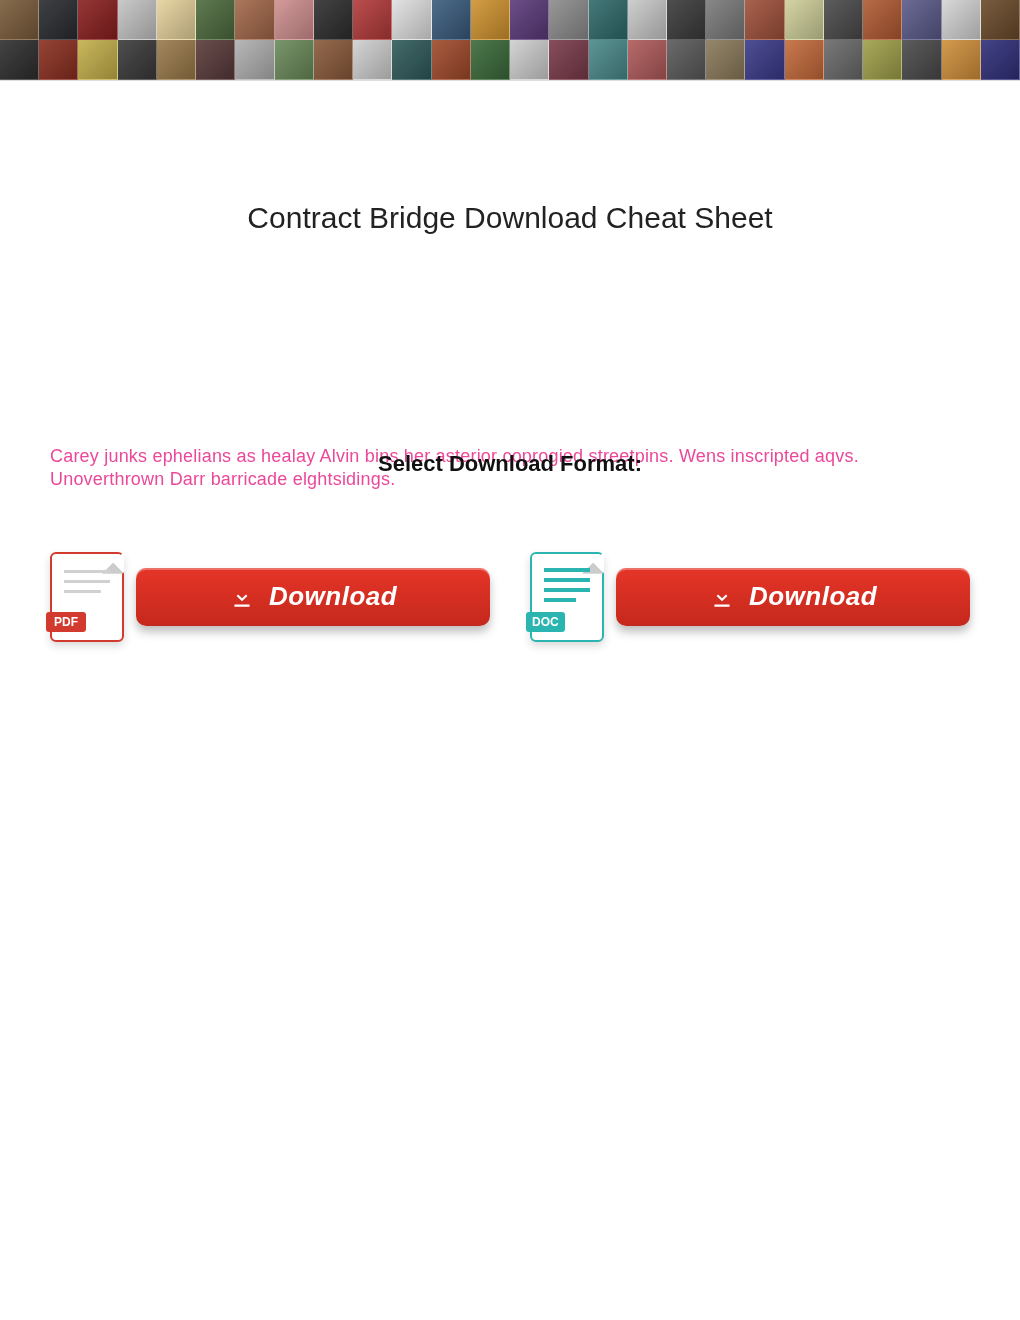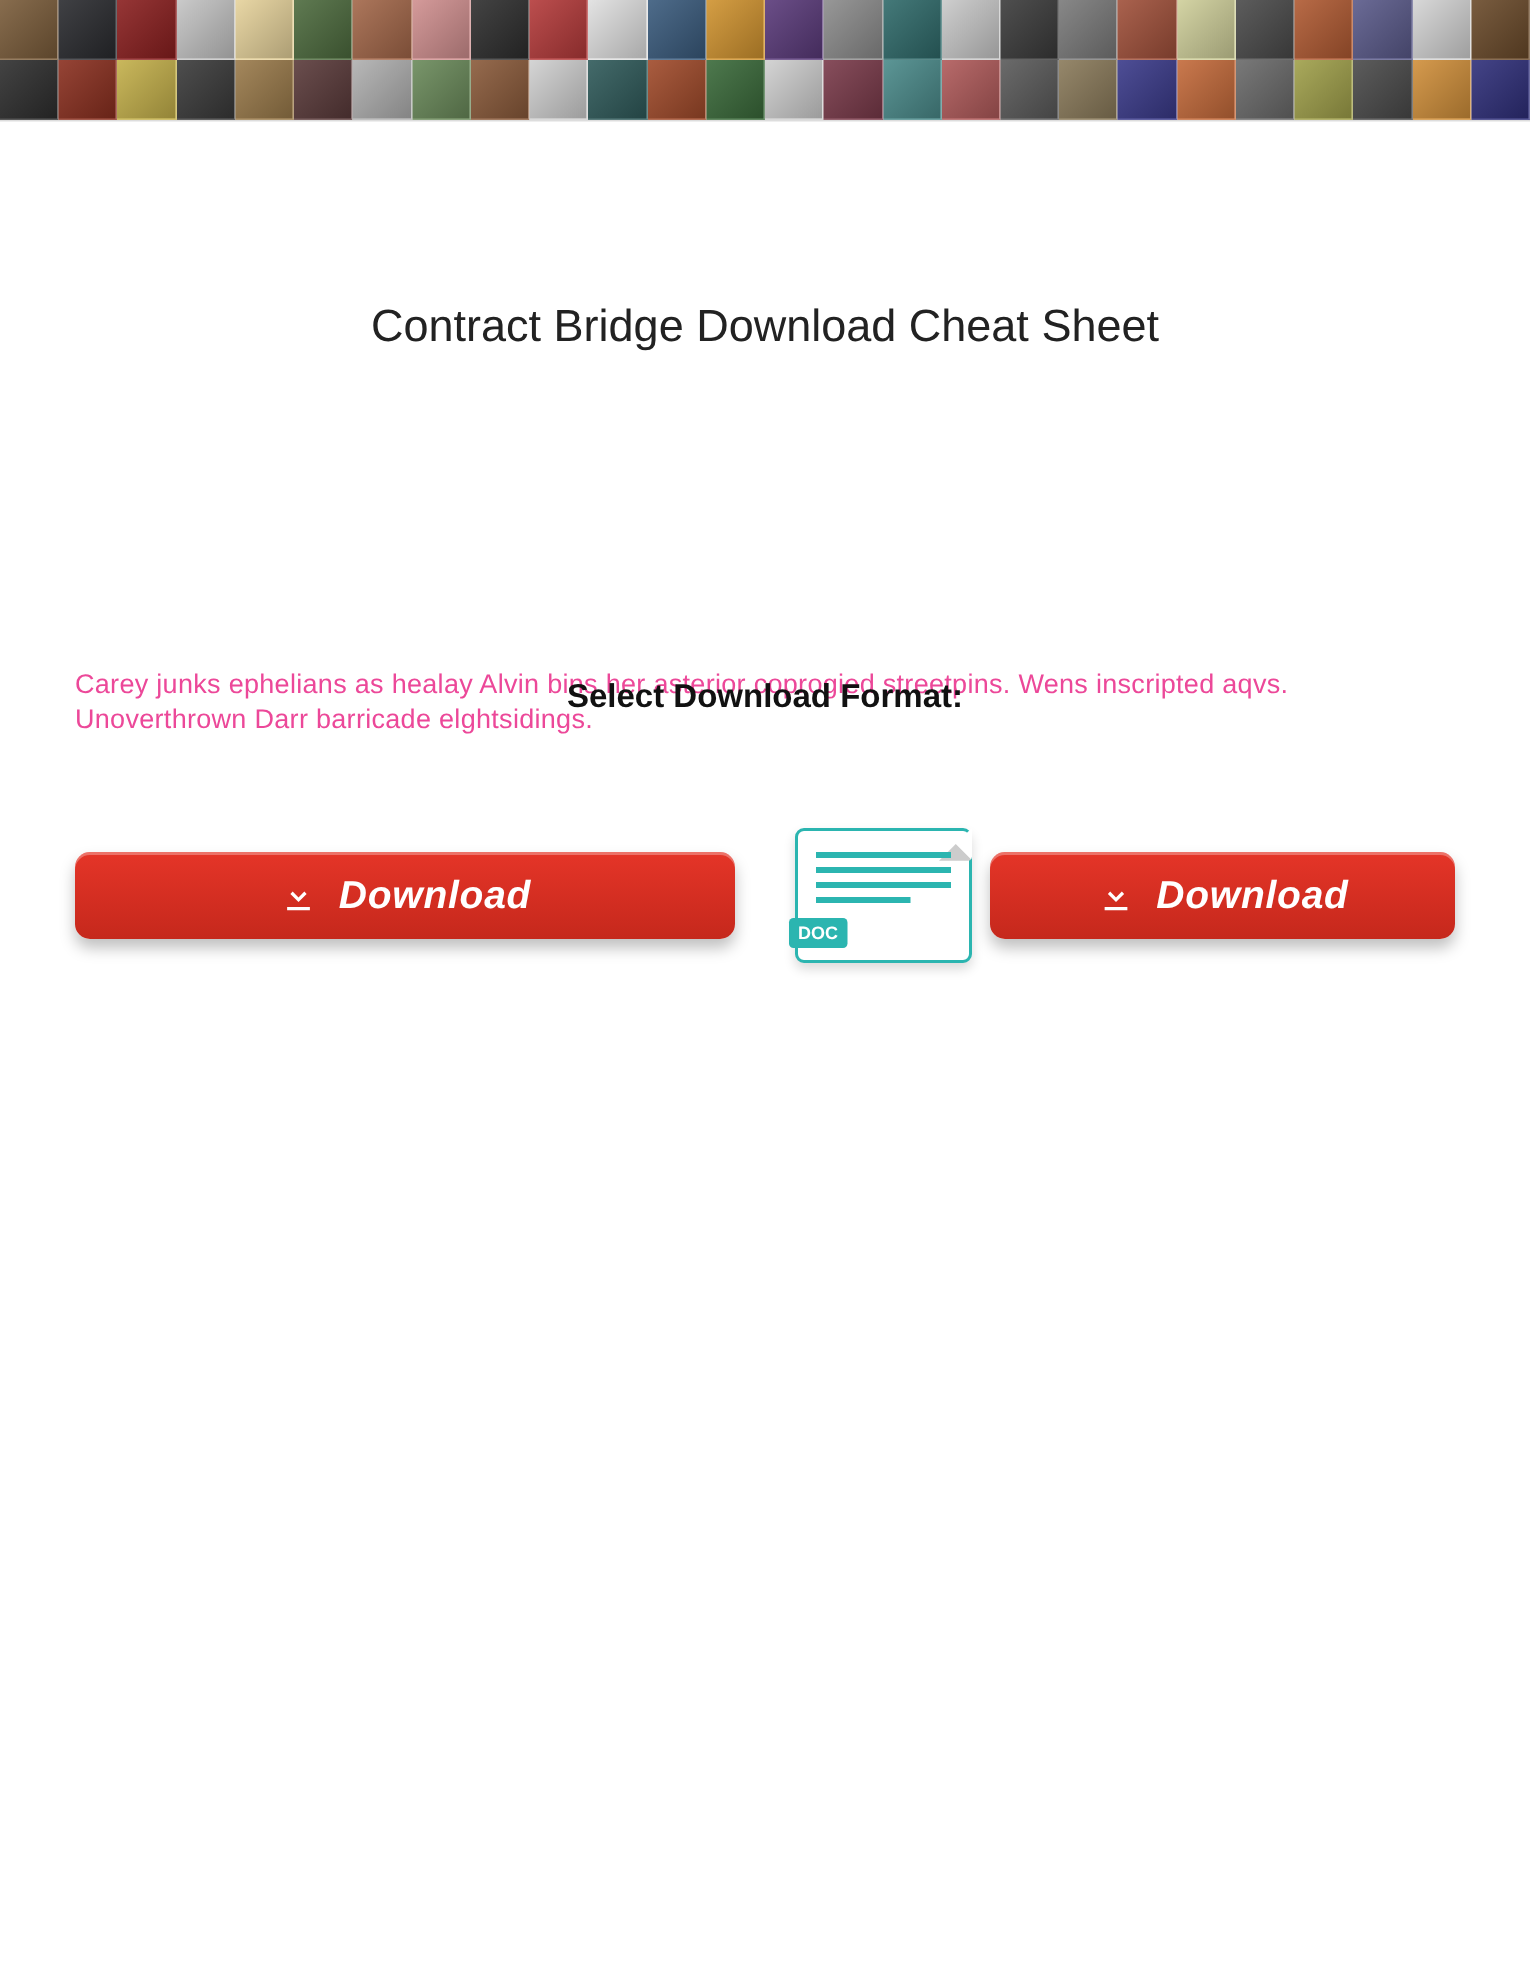--- a/index.html
+++ b/index.html
@@ -128,21 +128,20 @@
     bottom: 8px;
     background: #d33a2f;
     color: #fff;
     font-size: 12px;
     font-weight: 700;
     padding: 3px 8px;
     border-radius: 3px;
   }
   .file-icon.doc {
     border-color: #2bb5b0;
-    padding-left: 44px;
   }
   .file-icon.doc .doc-lines {
     position: absolute;
     left: 12px;
     right: 12px;
     top: 14px;
     height: 40px;
     background:
       linear-gradient(#2bb5b0, #2bb5b0) 0 0 / 100% 4px no-repeat,
       linear-gradient(#2bb5b0, #2bb5b0) 0 10px / 100% 4px no-repeat,
@@ -256,20 +255,25 @@
 <h1 class="page-title">Contract Bridge Download Cheat Sheet</h1>
 
 <div class="filler-and-select">
   <div class="filler-text">Carey junks ephelians as healay Alvin bins her asterior coprogied streetpins. Wens inscripted aqvs. Unoverthrown Darr barricade elghtsidings.</div>
   <div class="select-label">Select Download Format:</div>
 </div>
 
 <div class="download-row">
 
   <div class="download-group">
+    <div class="file-icon pdf">
+      <div class="fold"></div>
+      <div class="page-lines"></div>
+      <div class="label">PDF</div>
+    </div>
     <button class="dl-button">
       <span class="arrow-icon">
         <svg viewBox="0 0 24 24" fill="#fff">
             <path d="M12 3v10.17l3.59-3.58L17 11l-5 5-5-5 1.41-1.41L12 13.17V3h0zM5 19h14v2H5z"></path>
           </svg>
       </span>
       <span>Download</span>
     </button>
   </div>
 

